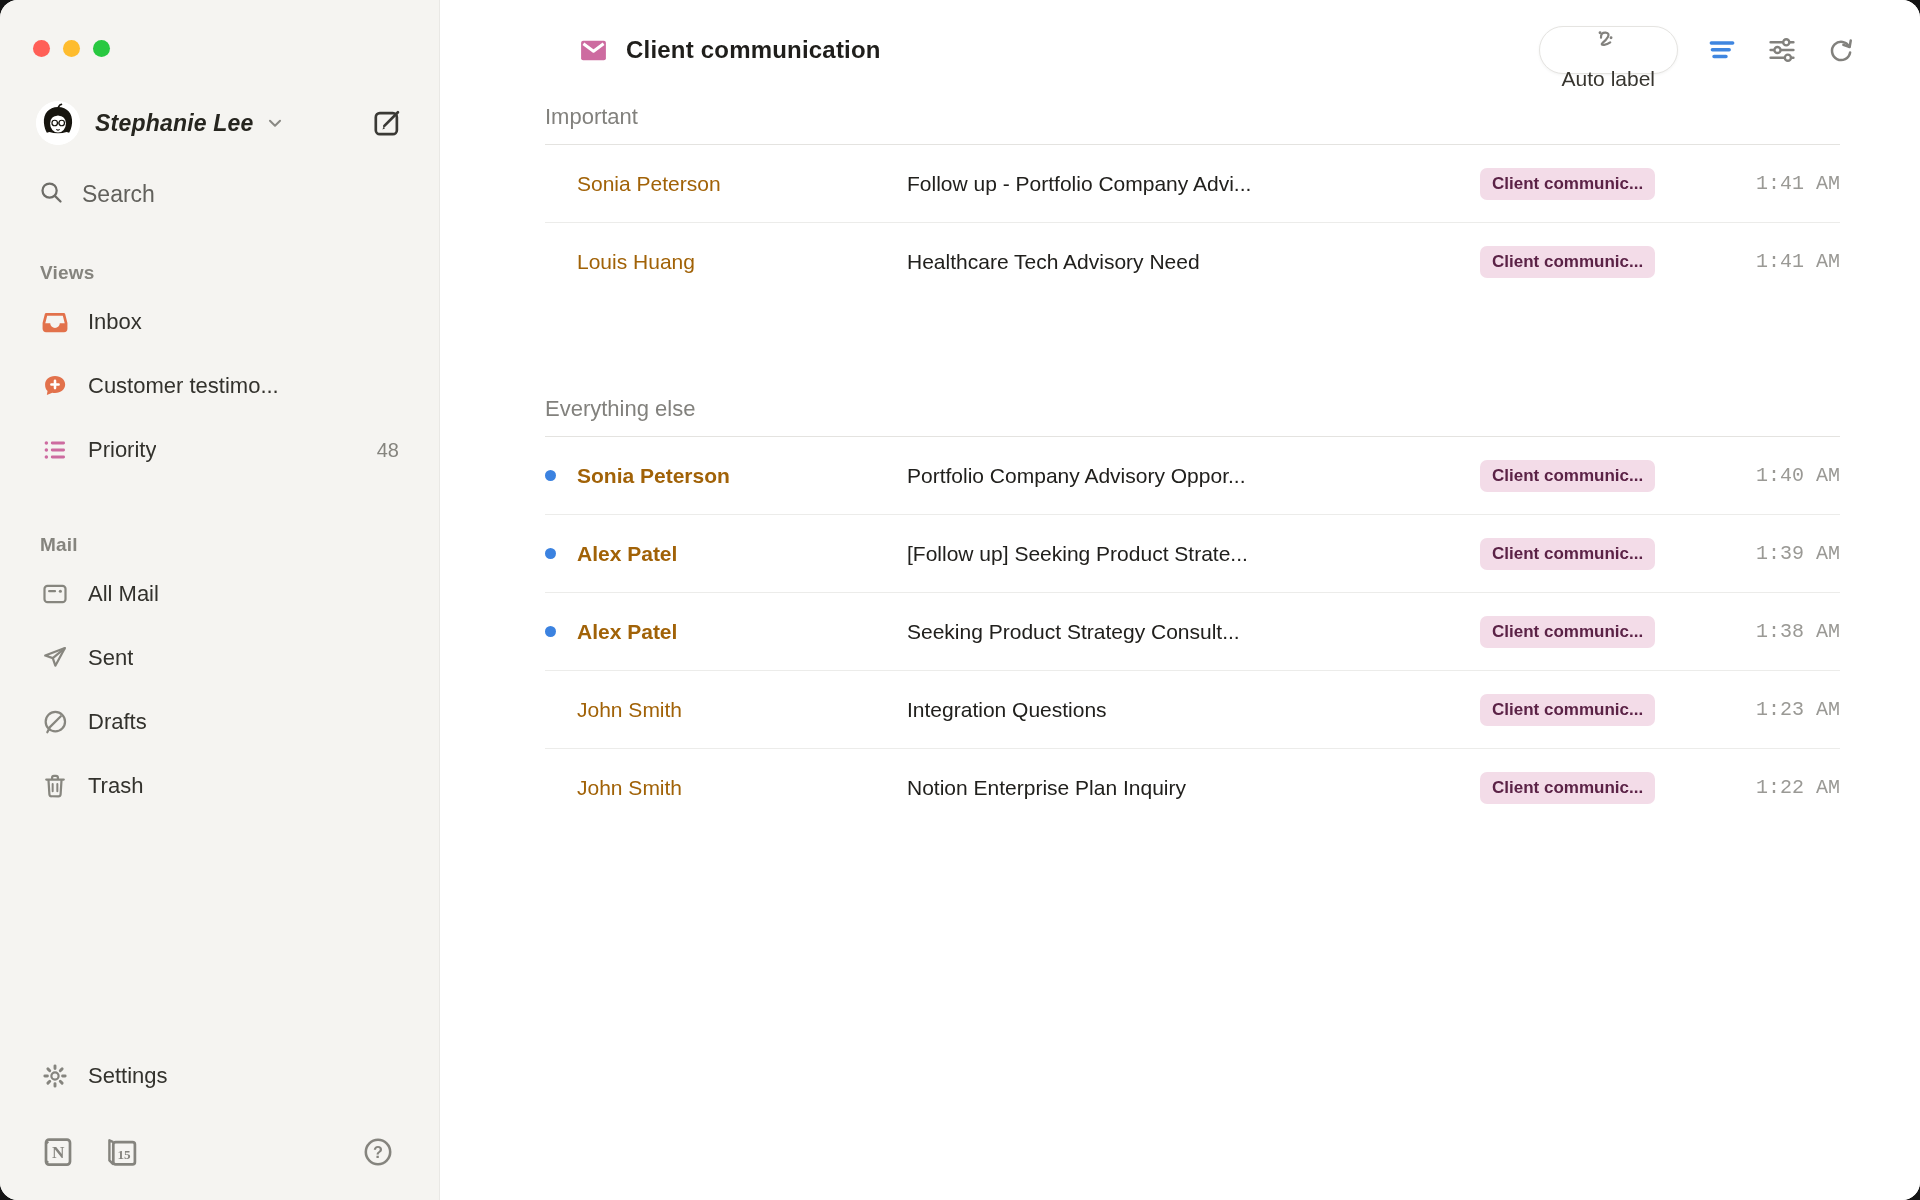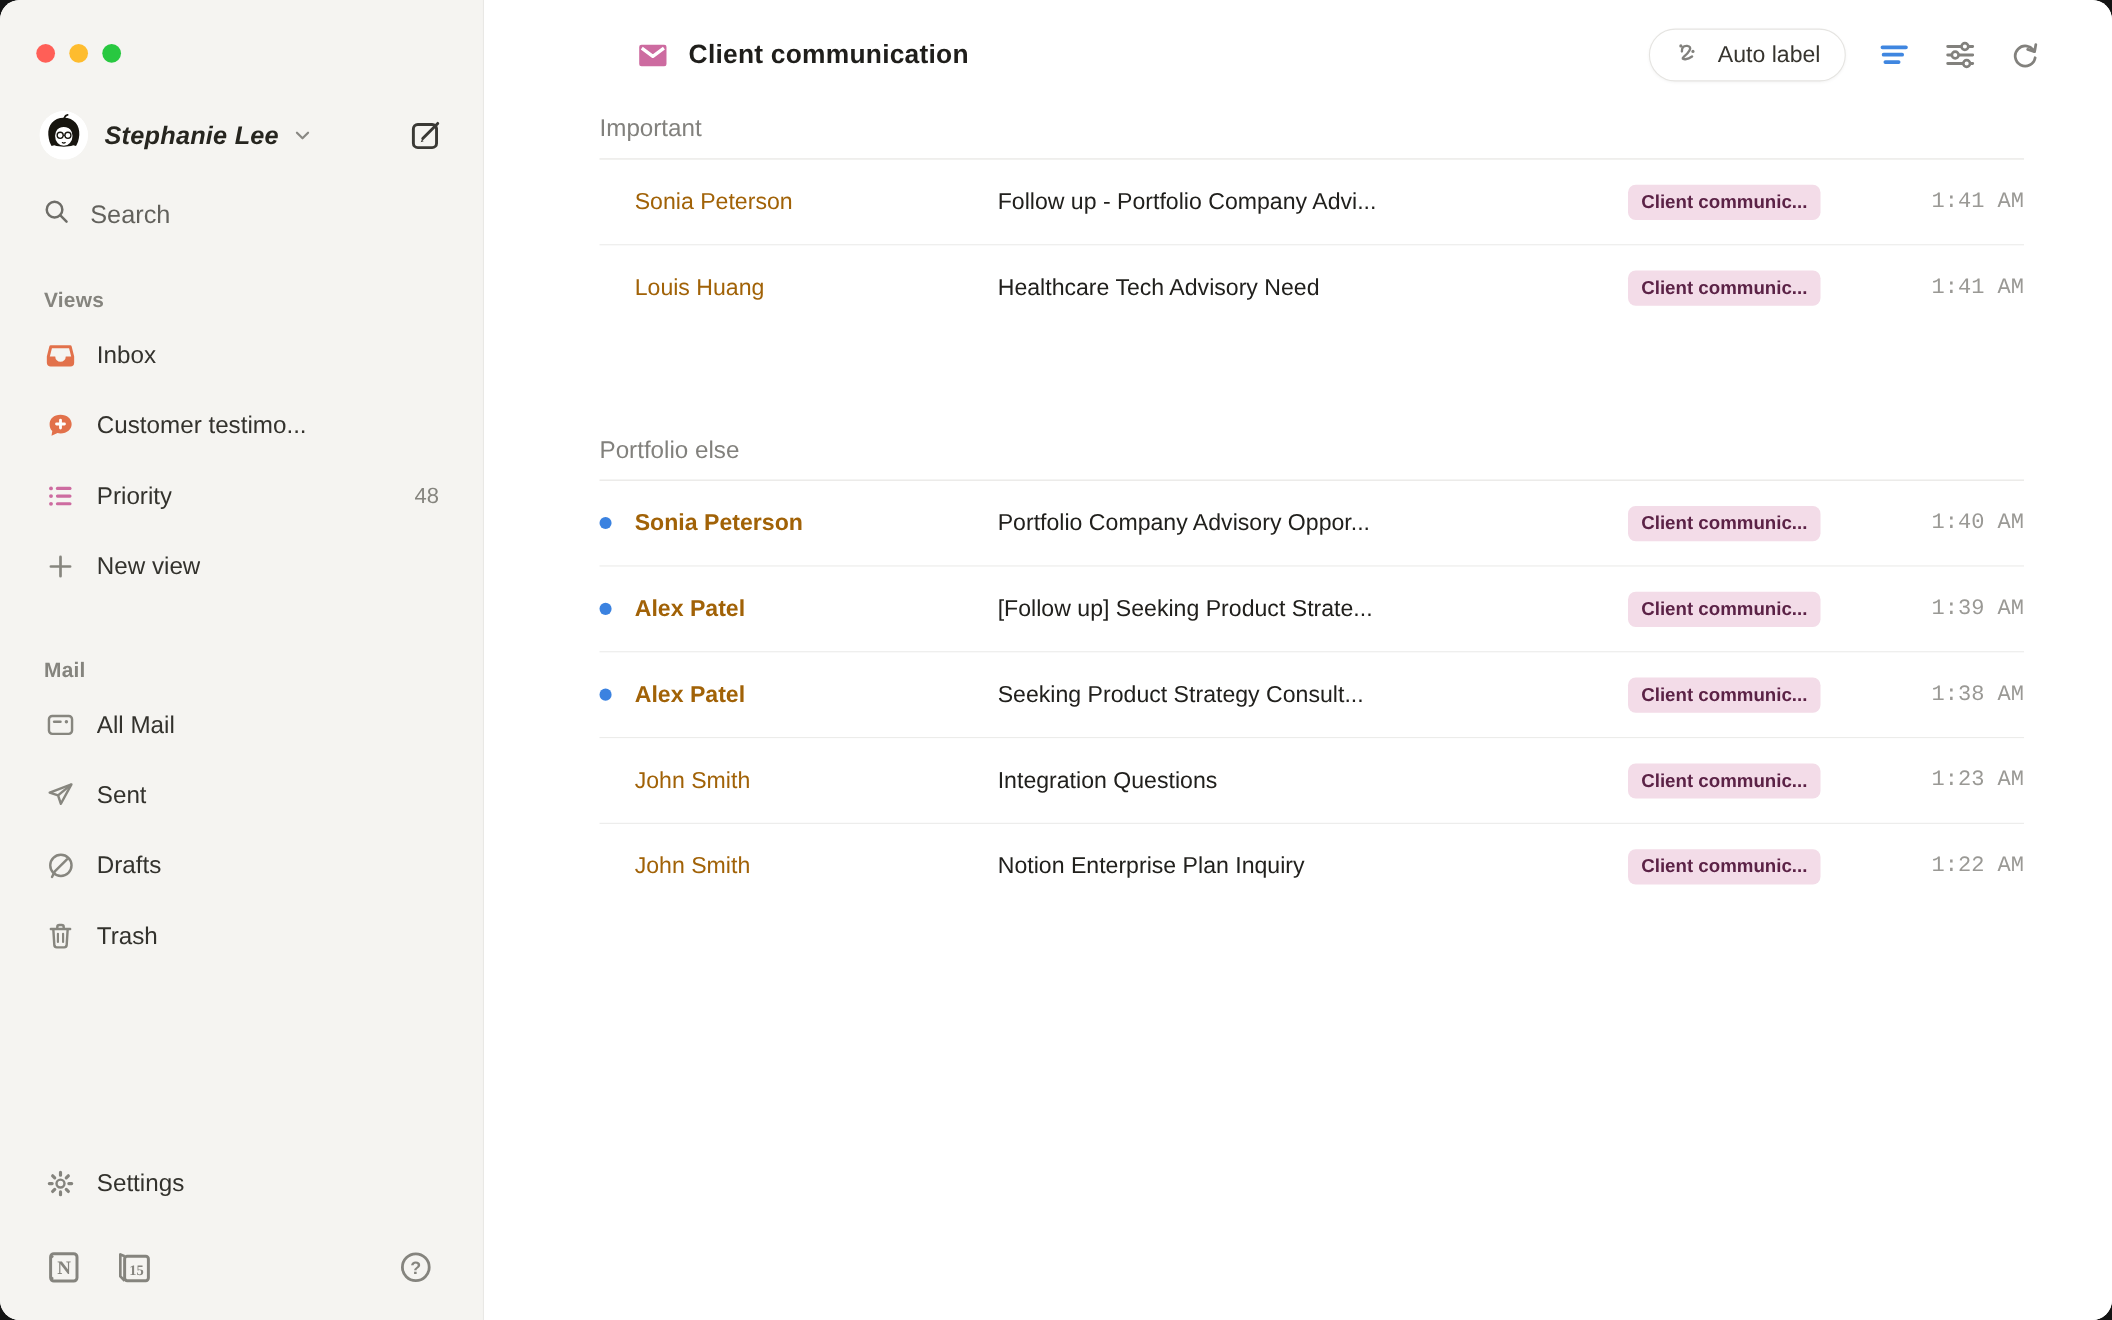--- a/index.html
+++ b/index.html
@@ -36,21 +36,21 @@
   .side-footer .fic{display:flex;margin-right:28px;cursor:pointer;}
   .side-footer .fic.right{margin:0 4px 0 auto;}
 
   
   .main{flex:1;display:flex;flex-direction:column;background:#fff;box-sizing:border-box;}
   .main-header{display:flex;align-items:center;padding:26px 64px 0 138px;}
   .title-wrap{display:flex;align-items:center;gap:17px;}
   .page-title{font-size:24px;font-weight:600;color:#1f1e1b;letter-spacing:.2px;}
   .header-actions{margin-left:auto;display:flex;align-items:center;gap:28px;}
   .auto-label{display:flex;align-items:center;gap:12px;height:48px;padding:0 22px;border:1px solid #e5e4e1;
-              border-radius:24px;background:#fff;box-shadow:0 1px 3px rgba(0,0,0,.05);cursor:pointer;}
+              border-radius:24px;background:#fff;box-shadow:0 1px 3px rgba(0,0,0,.05);cursor:pointer;flex-direction:column;}
   .auto-label .lbl{font-size:21px;color:#37352f;font-weight:500;}
   .hicon{display:flex;color:#82817d;cursor:pointer;background:none;border:none;padding:0;}
   .hicon.blue{color:#3f86e0;}
 
   .list-wrap{margin:0 80px 0 105px;}
   .sec-title{font-size:22px;color:#82817d;margin-top:30px;}
   .sec-title + .sec-divider{margin-top:14px;}
   .sec-divider{border-bottom:1px solid #e4e3e0;}
   .msection + .msection .sec-title{margin-top:96px;}
 
@@ -142,28 +142,20 @@
               <circle cx="4.6" cy="12" r="1.5" fill="#cd6ba0"></circle>
               <circle cx="4.6" cy="18" r="1.5" fill="#cd6ba0"></circle>
               <rect x="8.4" y="4.8" width="12.2" height="2.4" rx="1.2" fill="#cd6ba0"></rect>
               <rect x="8.4" y="10.8" width="12.2" height="2.4" rx="1.2" fill="#cd6ba0"></rect>
               <rect x="8.4" y="16.8" width="12.2" height="2.4" rx="1.2" fill="#cd6ba0"></rect>
             </svg>
           </span>
           <span class="lbl">Priority</span>
           <span class="count">48</span>
         </div>
-        <div class="side-item">
-          <span class="ic">
-            <svg width="28" height="28" viewBox="0 0 24 24">
-              <path d="M12 4.5v15M4.5 12h15" stroke="#87867f" stroke-width="2.1" stroke-linecap="round"></path>
-            </svg>
-          </span>
-          <span class="lbl">New view</span>
-        </div>
         <div class="section-label">Mail</div>
         <div class="side-item">
           <span class="ic">
             <svg width="28" height="28" viewBox="0 0 24 24">
               <rect x="3" y="5" width="18" height="14" rx="2.6" fill="none" stroke="#87867f" stroke-width="1.9"></rect>
               <path d="M7 9.6h5" stroke="#87867f" stroke-width="1.9" stroke-linecap="round"></path>
               <circle cx="16.6" cy="9.6" r="1.35" fill="#87867f"></circle>
             </svg>
           </span>
           <span class="lbl">All Mail</span>
@@ -294,21 +286,21 @@
           </div>
           <div class="mrow">
             <span class="dotcell"></span>
             <span class="sender">Louis Huang</span>
             <span class="subject">Healthcare Tech Advisory Need</span>
             <span><span class="badge" style="background: rgb(243, 220, 232); color: rgb(91, 34, 70);">Client communic...</span></span>
             <span class="time">1:41 AM</span>
           </div>
         </section>
         <section class="msection">
-          <div class="sec-title">Portfolio else</div>
+          <div class="sec-title">Everything else</div>
           <div class="sec-divider"></div>
           <div class="mrow unread">
             <span class="dotcell">
               <span class="udot" style="background: rgb(59, 130, 224);"></span>
             </span>
             <span class="sender">Sonia Peterson</span>
             <span class="subject">Portfolio Company Advisory Oppor...</span>
             <span><span class="badge" style="background: rgb(243, 220, 232); color: rgb(91, 34, 70);">Client communic...</span></span>
             <span class="time">1:40 AM</span>
           </div>

